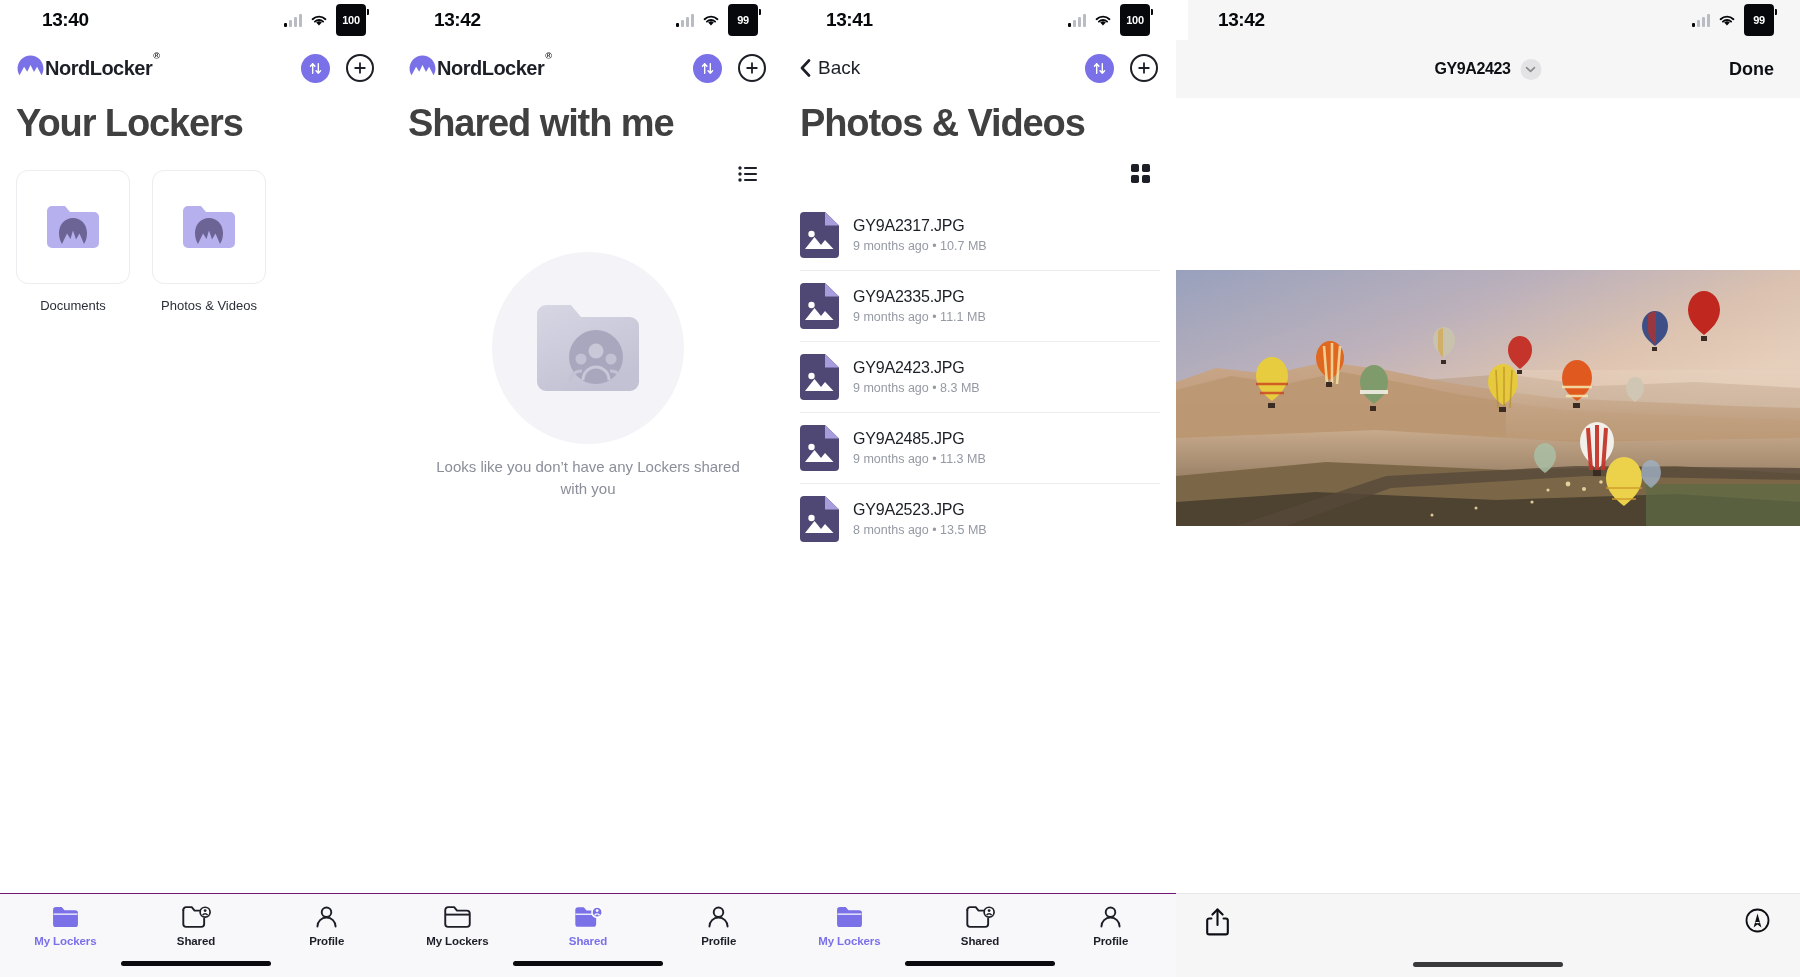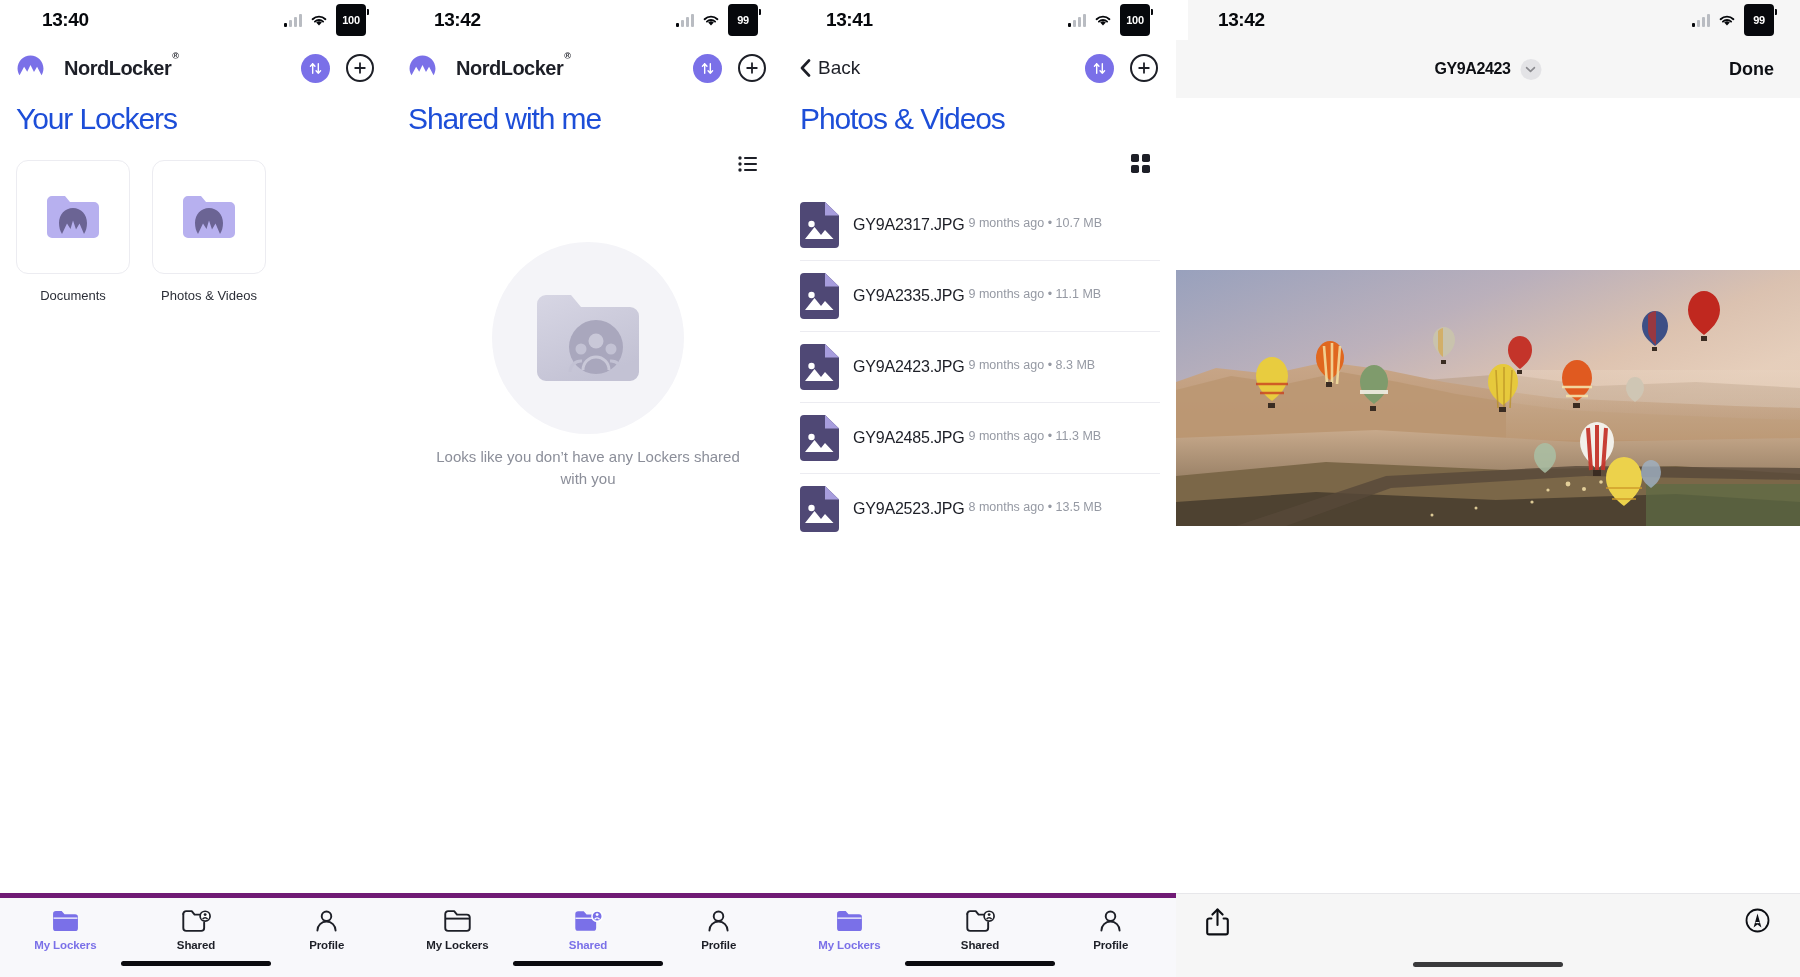--- a/index.html
+++ b/index.html
@@ -27,29 +27,29 @@
   .bars i:nth-child(4){ height:13px; background:#b9bcc2; }
   .wifi { width:18px; height:13px; position:relative; }
   .batt { min-width:30px; height:24px; border-radius:4px; background:#06080c; color:#fff;
           font-size:11px; font-weight:bold; display:flex; align-items:center; justify-content:center;
           padding:16px 3px; position:relative; letter-spacing:-0.3px;}
   .batt:after { content:""; position:absolute; right:-3px; top:5px; width:2px; height:6px;
                 background:#06080c; border-radius:0 1px 1px 0; }
 
   
   .navrow { height:56px; display:flex; align-items:center; justify-content:space-between; padding:0 18px 0 16px; }
-  .brand { display:flex; align-items:center; gap:19px; }
+  .brand { display:flex; align-items:center; gap:0; }
   .brand-name { font-size:20px; font-weight:bold; color:#1d1f27; letter-spacing:-0.5px; position:relative; }
   .brand-name sup { font-size:9px; position:relative; top:-8px; left:1px; }
   .nav-actions { display:flex; align-items:center; gap:16px; }
   .btn-sync { width:29px; height:29px; border-radius:50%; background:#7a70e8; display:flex; align-items:center; justify-content:center; }
   .btn-plus { width:28px; height:28px; border-radius:50%; border:2px solid #1d1f27; display:flex; align-items:center; justify-content:center; }
   .backbtn { display:flex; align-items:center; gap:7px; font-size:19px; color:#1d1f27; font-weight:400; }
 
-  .bigtitle { font-size:30px; font-weight:normal; color:#1d4ed8; letter-spacing:-1.1px; padding:4px 16px 0 16px; line-height:1.25; }
+  .bigtitle { font-size:38px; font-weight:bold; color:#404040; letter-spacing:-1.1px; padding:4px 16px 0 16px; line-height:1.25; }
   .p1 .bigtitle, .p3 .bigtitle { }
 
   .viewtoggle-row { height:52px; display:flex; align-items:center; justify-content:flex-end; padding-right:26px; }
 
   
   .lockers { display:flex; gap:22px; padding:22px 16px 0 16px; }
   .locker { width:114px; }
   .locker-tile { width:114px; height:114px; border:1px solid #ececf1; border-radius:12px;
                  display:flex; align-items:center; justify-content:center; background:#fff; }
   .locker-label { margin-top:14px; text-align:center; font-size:13px; color:#2c2f38; font-weight:400; }
@@ -58,27 +58,27 @@
   .empty { padding-top:52px; display:flex; flex-direction:column; align-items:center; }
   .empty-circle { width:192px; height:192px; border-radius:50%;
                   background:#f4f4f8; display:flex; align-items:center; justify-content:center; }
   .empty-title { margin-top:36px; font-size:29px; font-weight:bold; color:#2c2f38; letter-spacing:-0.8px; }
   .empty-sub { margin-top:12px; font-size:15px; color:#8b8e99; text-align:center; line-height:1.5; width:320px; }
 
   
   .filelist { padding:0 16px 0 0; margin-left:16px; }
   .filerow { display:flex; align-items:center; gap:14px; height:71px; border-bottom:1px solid #ececf1; }
   .filerow:last-child { border-bottom:none; }
-  .fmeta { display:flex; gap:4px; }
+  .fmeta { display:flex; flex-direction:column; gap:4px; }
   .fname { font-size:16px; color:#1d1f27; font-weight:400; letter-spacing:-0.2px; }
   .fsub { font-size:12.5px; color:#9599a3; }
 
   
   .tabbar { position:absolute; left:0; bottom:0; width:100%; height:84px; background:#f8f8fb;
-            border-top:5px solid #701a75; display:flex; }
+            border-top:1px solid #701a75; display:flex; }
   .tab { flex:1; display:flex; flex-direction:column; align-items:center; justify-content:flex-start; padding-top:12px; gap:7px; }
   .tab-label { font-size:11.5px; font-weight:bold; color:#1d1f27; letter-spacing:-0.1px; }
   .tab.active .tab-label { color:#7a70e8; }
   .homebar { position:absolute; bottom:11px; left:50%; transform:translateX(-50%);
              width:150px; height:5px; border-radius:3px; background:#0b0b0f; }
 
   
   .p4 { background:#fff; }
   .p4-statusbar { background:#f6f6f6; }
   .p4-nav { height:58px; background:#f6f6f6; display:flex; align-items:center;

